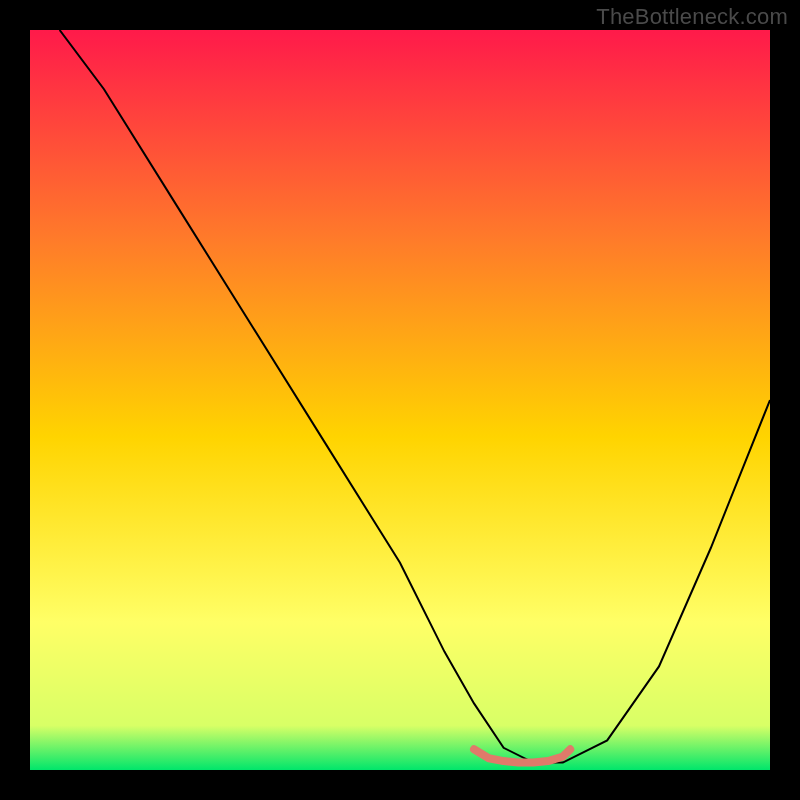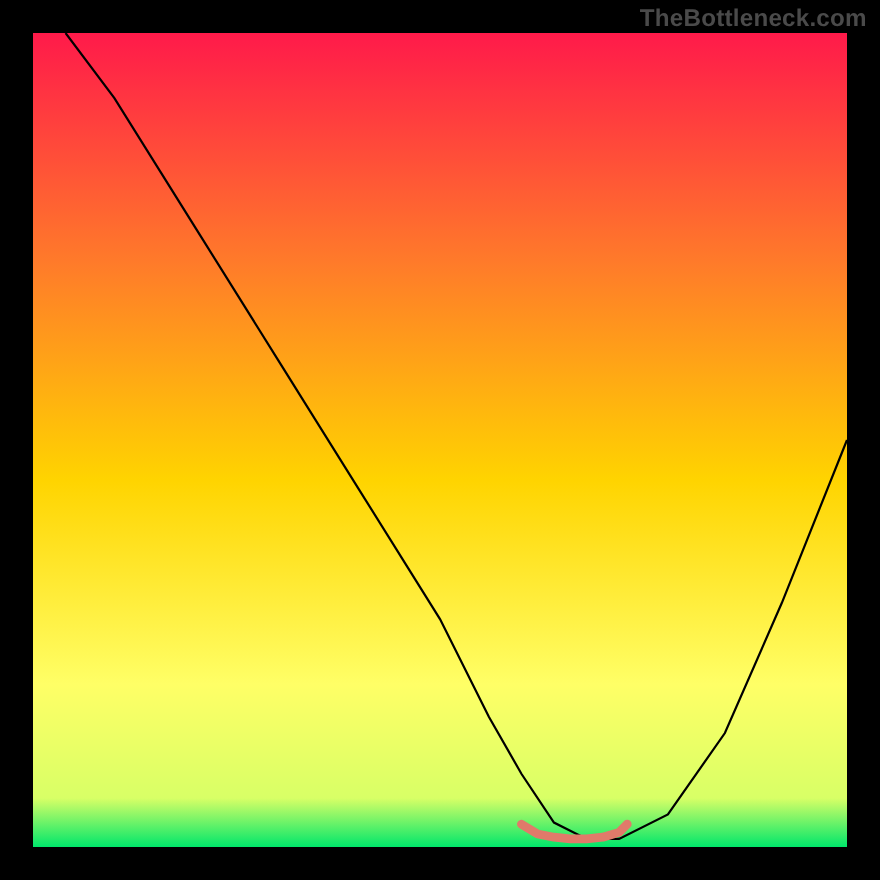--- a/index.html
+++ b/index.html
@@ -10,21 +10,21 @@
     height: 800px;
     position: relative;
     font-family: Arial, Helvetica, sans-serif;
   }
   .watermark {
     position: absolute;
     top: 4px;
     right: 12px;
     color: #4a4a4a;
     font-size: 22px;
-    font-weight: 700;
+    font-weight: 400;
     z-index: 10;
     letter-spacing: 0.2px;
   }
   .plot-area {
     position: absolute;
     left: 30px;
     top: 30px;
     width: 740px;
     height: 740px;
     overflow: hidden;

